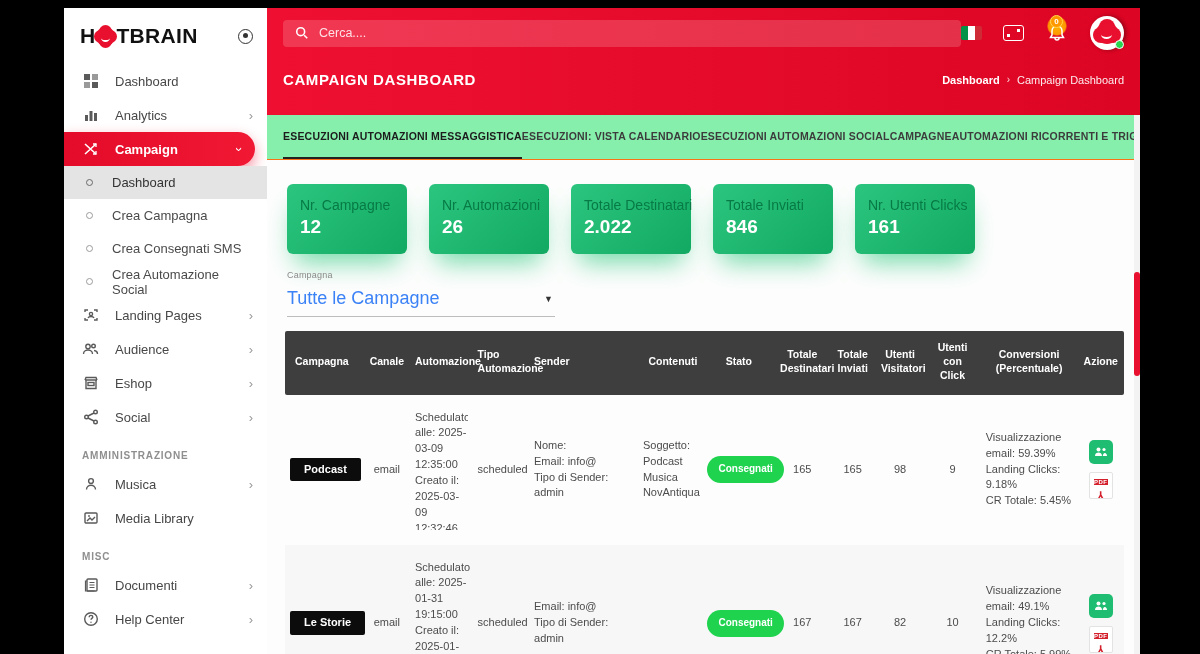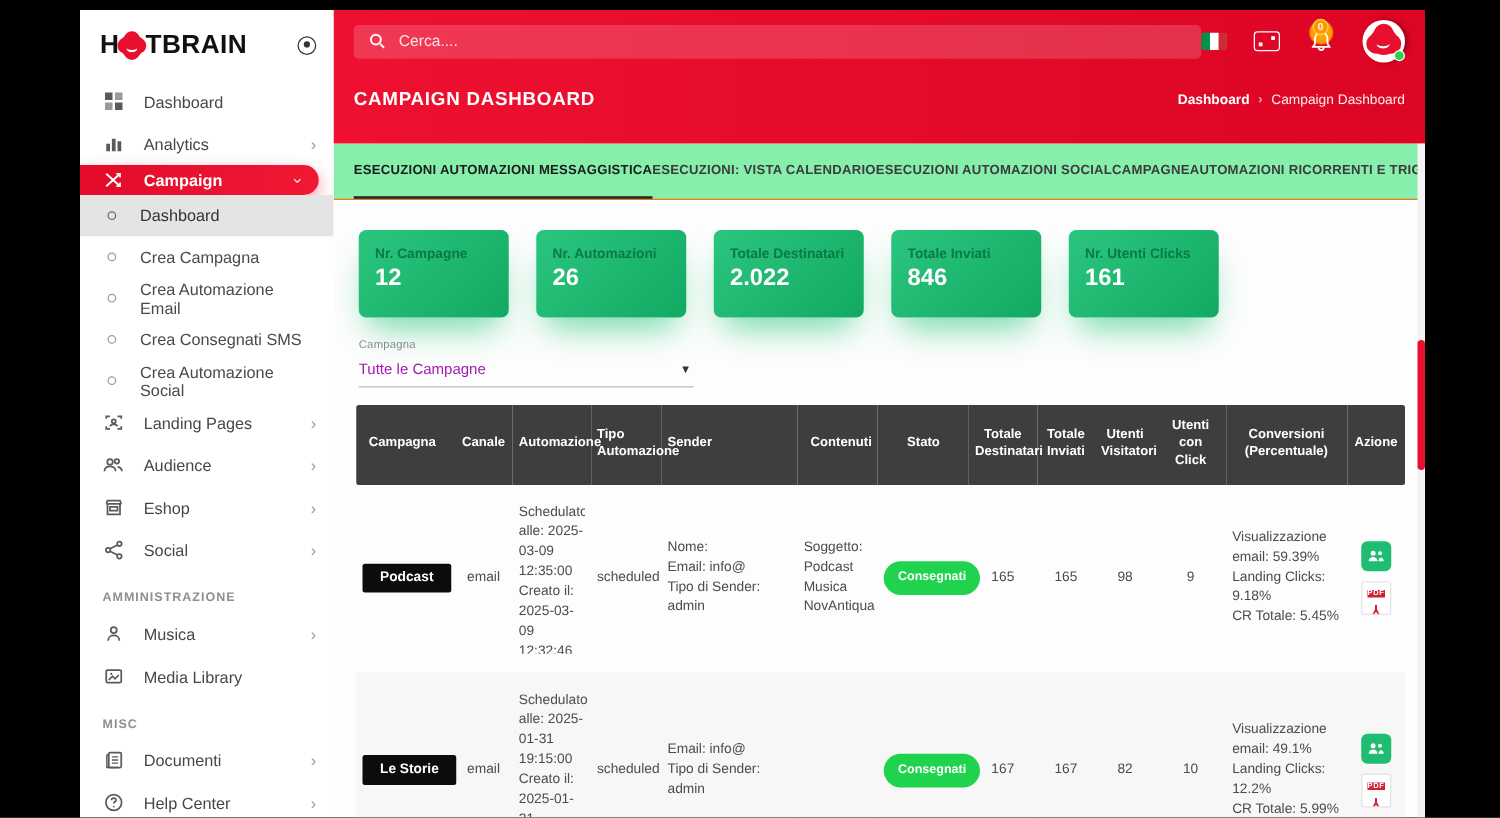--- a/index.html
+++ b/index.html
@@ -14,21 +14,21 @@
   .logo-flower { width:19px; height:19px; background:#e8102e; border-radius:50%; position:relative; margin:0 1px; display:inline-block;
     box-shadow:0 -5px 0 -3px #e8102e, 0 5px 0 -3px #e8102e, -5px 0 0 -3px #e8102e, 5px 0 0 -3px #e8102e; }
   .logo-flower:after { content:""; position:absolute; left:5px; top:7px; width:9px; height:6px; border-bottom:2.2px solid #fff; border-radius:50%; }
   .side-toggle { margin-left:auto; width:15px; height:15px; border:1.6px solid #333; border-radius:50%; position:relative; cursor:pointer; }
   .side-toggle:after { content:""; position:absolute; left:3.5px; top:3.5px; width:5px; height:5px; background:#333; border-radius:50%; }
 
   .nav { flex:1; overflow:hidden; padding-top:2px; }
   .nav-item { display:flex; align-items:center; height:34px; padding:0 14px 0 18px; color:#474747; font-size:13px; font-weight:500; cursor:pointer; }
   .nav-item .ni-icon { width:17px; height:17px; margin-right:16px; color:#5a5a5a; flex:none; display:flex; align-items:center; justify-content:center; }
   .nav-item .chev { margin-left:auto; color:#9a9a9a; font-size:13px; font-weight:400; }
-  .nav-item.active-red { background:linear-gradient(90deg,#e30b29,#f11834); color:#fff; border-radius:0 26px 26px 0; margin-right:12px; height:24px;
+  .nav-item.active-red { background:linear-gradient(90deg,#e30b29,#f11834); color:#fff; border-radius:0 26px 26px 0; margin-right:12px; height:34px;
     box-shadow:0 6px 14px rgba(232,16,46,.45); font-weight:600; }
   .nav-item.active-red .ni-icon { color:#fff; }
   .nav-item.active-red .chev { color:#fff; transform:rotate(90deg); }
   .sub-item { display:flex; align-items:center; height:33px; padding:0 14px 0 22px; color:#4a4a4a; font-size:13px; cursor:pointer; }
   .sub-item .bullet { width:7px; height:7px; border:1.4px solid #9c9c9c; border-radius:50%; margin-right:19px; flex:none; }
   .sub-item.active { background:#e4e4e4; color:#333; }
   .sub-item.active .bullet { border-color:#6a6a6a; }
   .nav-section { padding:16px 16px 6px 18px; font-size:10px; font-weight:700; letter-spacing:.8px; color:#8f8f8f; }
 
   
@@ -66,27 +66,27 @@
 
   .content { flex:1; background:#fdfdfd; overflow:hidden; position:relative; }
   .tabs { display:flex; align-items:stretch; padding:0 16px; height:45px; border-bottom:1px solid #f97316; background:#86efac; }
   .tab { display:flex; align-items:center; font-size:10.5px; font-weight:700; color:#3c3c3c; letter-spacing:.2px; cursor:pointer; border-bottom:2px solid transparent; white-space:nowrap; }
   .tab.active { color:#1c1c1c; border-bottom:2px solid #222; }
 
   .cards { display:flex; gap:22px; padding:24px 16px 0 20px; }
   .card { width:120px; height:70px; border-radius:6px; padding:13px 13px; flex:none;
     background:linear-gradient(135deg,#2cc57f 0%,#12aa62 100%);
     box-shadow:0 16px 26px -8px rgba(38,200,122,.65); cursor:pointer; }
-  .card .c-label { font-size:11px; font-weight:700; color:#077a45; white-space:nowrap; }
+  .card .c-label { font-size:14px; font-weight:400; color:#077a45; white-space:nowrap; }
   .card .c-value { font-size:19px; font-weight:700; color:#fff; margin-top:3px; }
 
   .filter { padding:16px 16px 0 20px; width:300px; }
   .f-label { font-size:9px; color:#8a8a8a; letter-spacing:.2px; }
   .f-select { display:flex; align-items:center; border-bottom:1px solid #bdbdbd; padding:6px 2px 7px 0; margin-top:2px; cursor:pointer; width:268px; }
-  .f-value { font-size:12px; color:#a21caf; }
+  .f-value { font-size:18px; color:#3b82f6; }
   .f-caret { margin-left:auto; font-size:9px; color:#333; }
 
   
   table.grid { width:calc(100% - 34px); margin:14px 16px 0 18px; border-collapse:collapse; table-layout:fixed; }
   .grid thead th { background:#3e3e3e; color:#fff; font-size:10.5px; font-weight:700; padding:9px 5px; line-height:1.35; vertical-align:middle; }
   .grid thead th:first-child { border-radius:2px 0 0 2px; text-align:left; padding-left:10px; }
   .grid thead th:last-child { border-radius:0 2px 2px 0; }
   .grid td { font-size:11px; color:#4c4c4c; padding:12px 5px; vertical-align:middle; line-height:1.45; }
   .grid tbody tr { border-top:6px solid transparent; }
   .grid tbody tr.alt { background:#f7f7f7; }
@@ -158,24 +158,20 @@
           <span class="chev">›</span>
         </div>
 
         <div class="sub-item active">
           <span class="bullet"></span>
           <span>Dashboard</span>
         </div>
         <div class="sub-item">
           <span class="bullet"></span>
           <span>Crea Campagna</span>
-        </div>
-        <div class="sub-item">
-          <span class="bullet"></span>
-          <span>Crea Automazione Email</span>
         </div>
         <div class="sub-item">
           <span class="bullet"></span>
           <span>Crea Consegnati SMS</span>
         </div>
         <div class="sub-item">
           <span class="bullet"></span>
           <span>Crea Automazione Social</span>
         </div>
 

